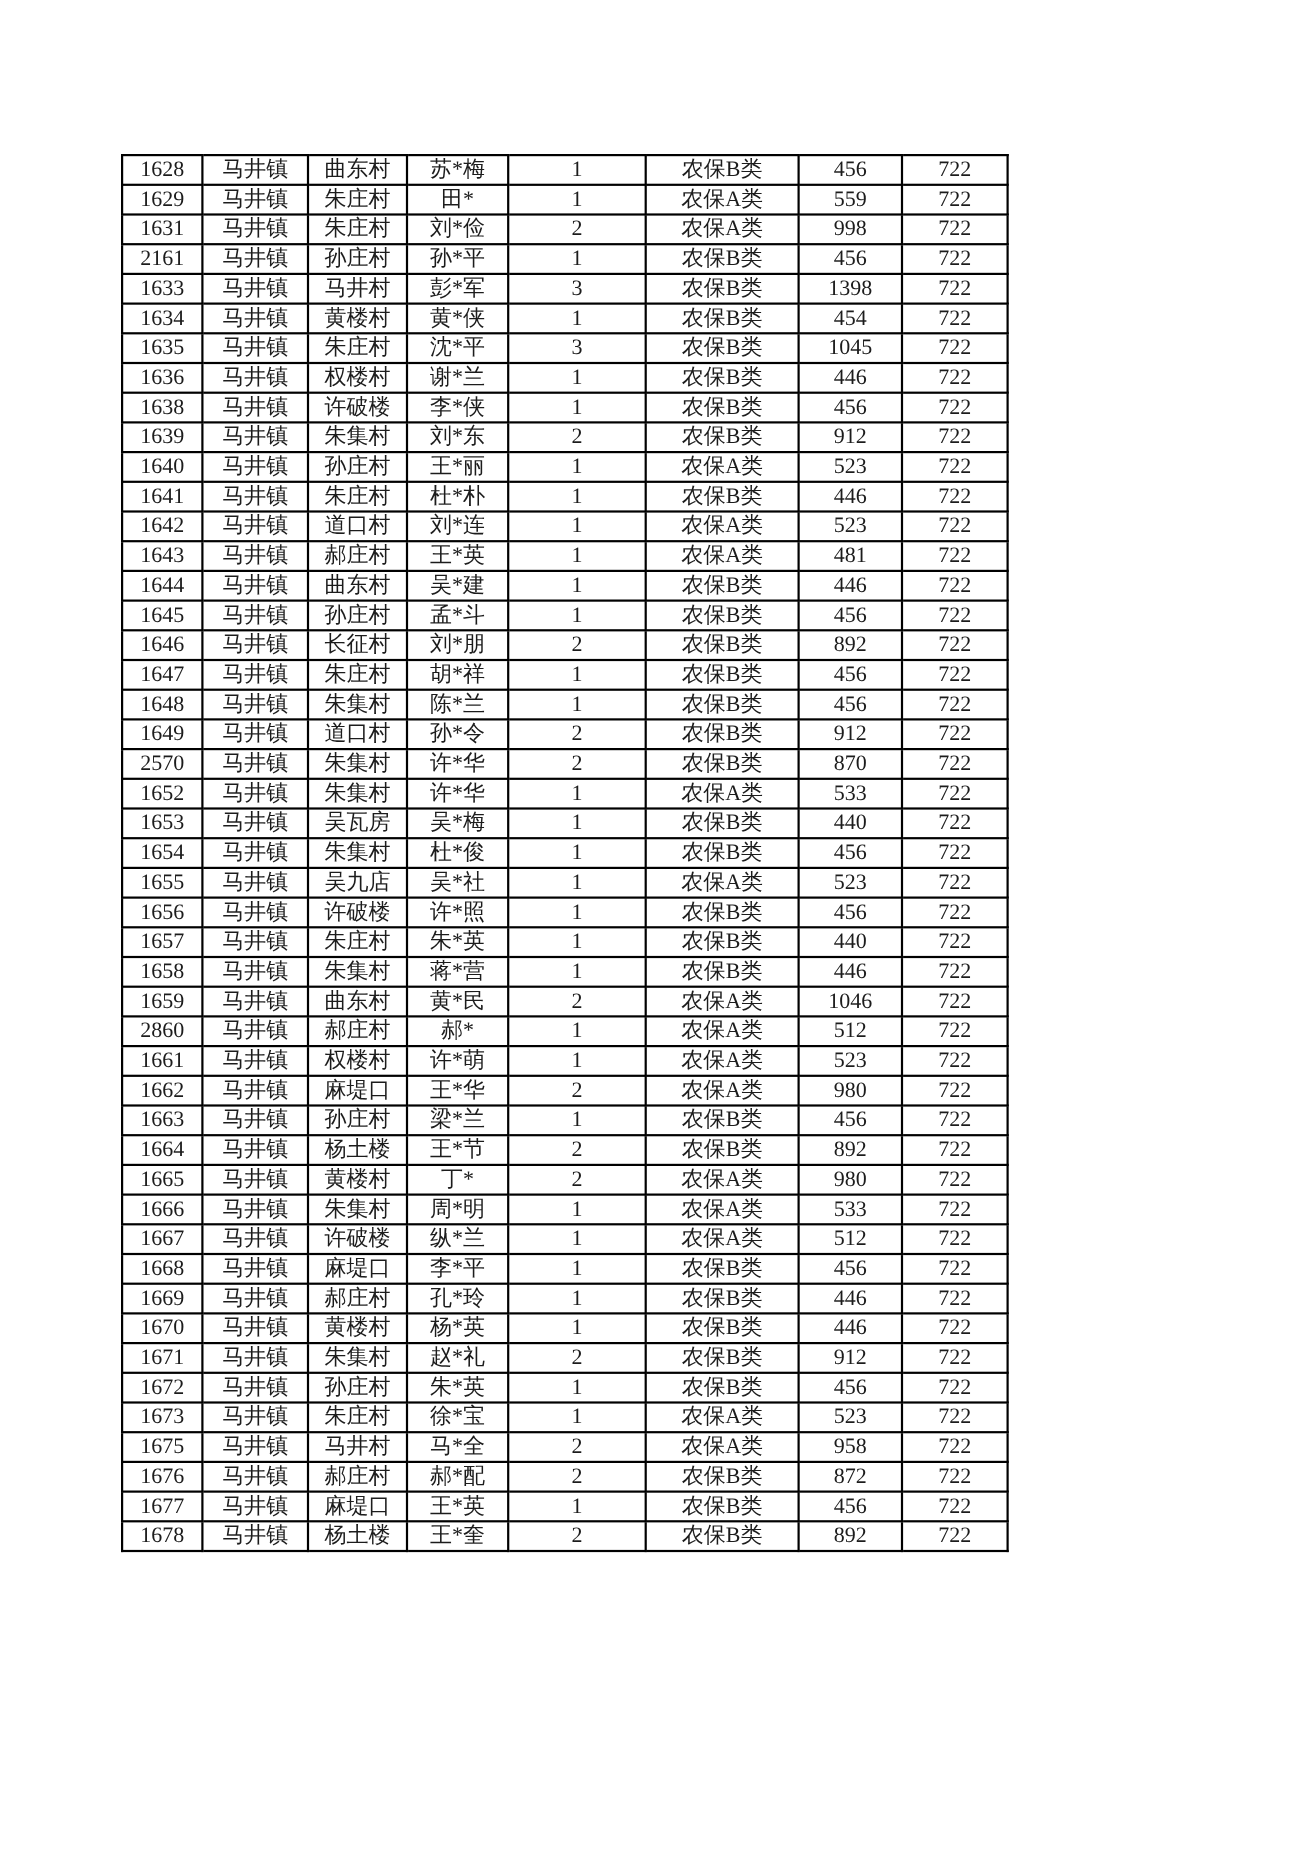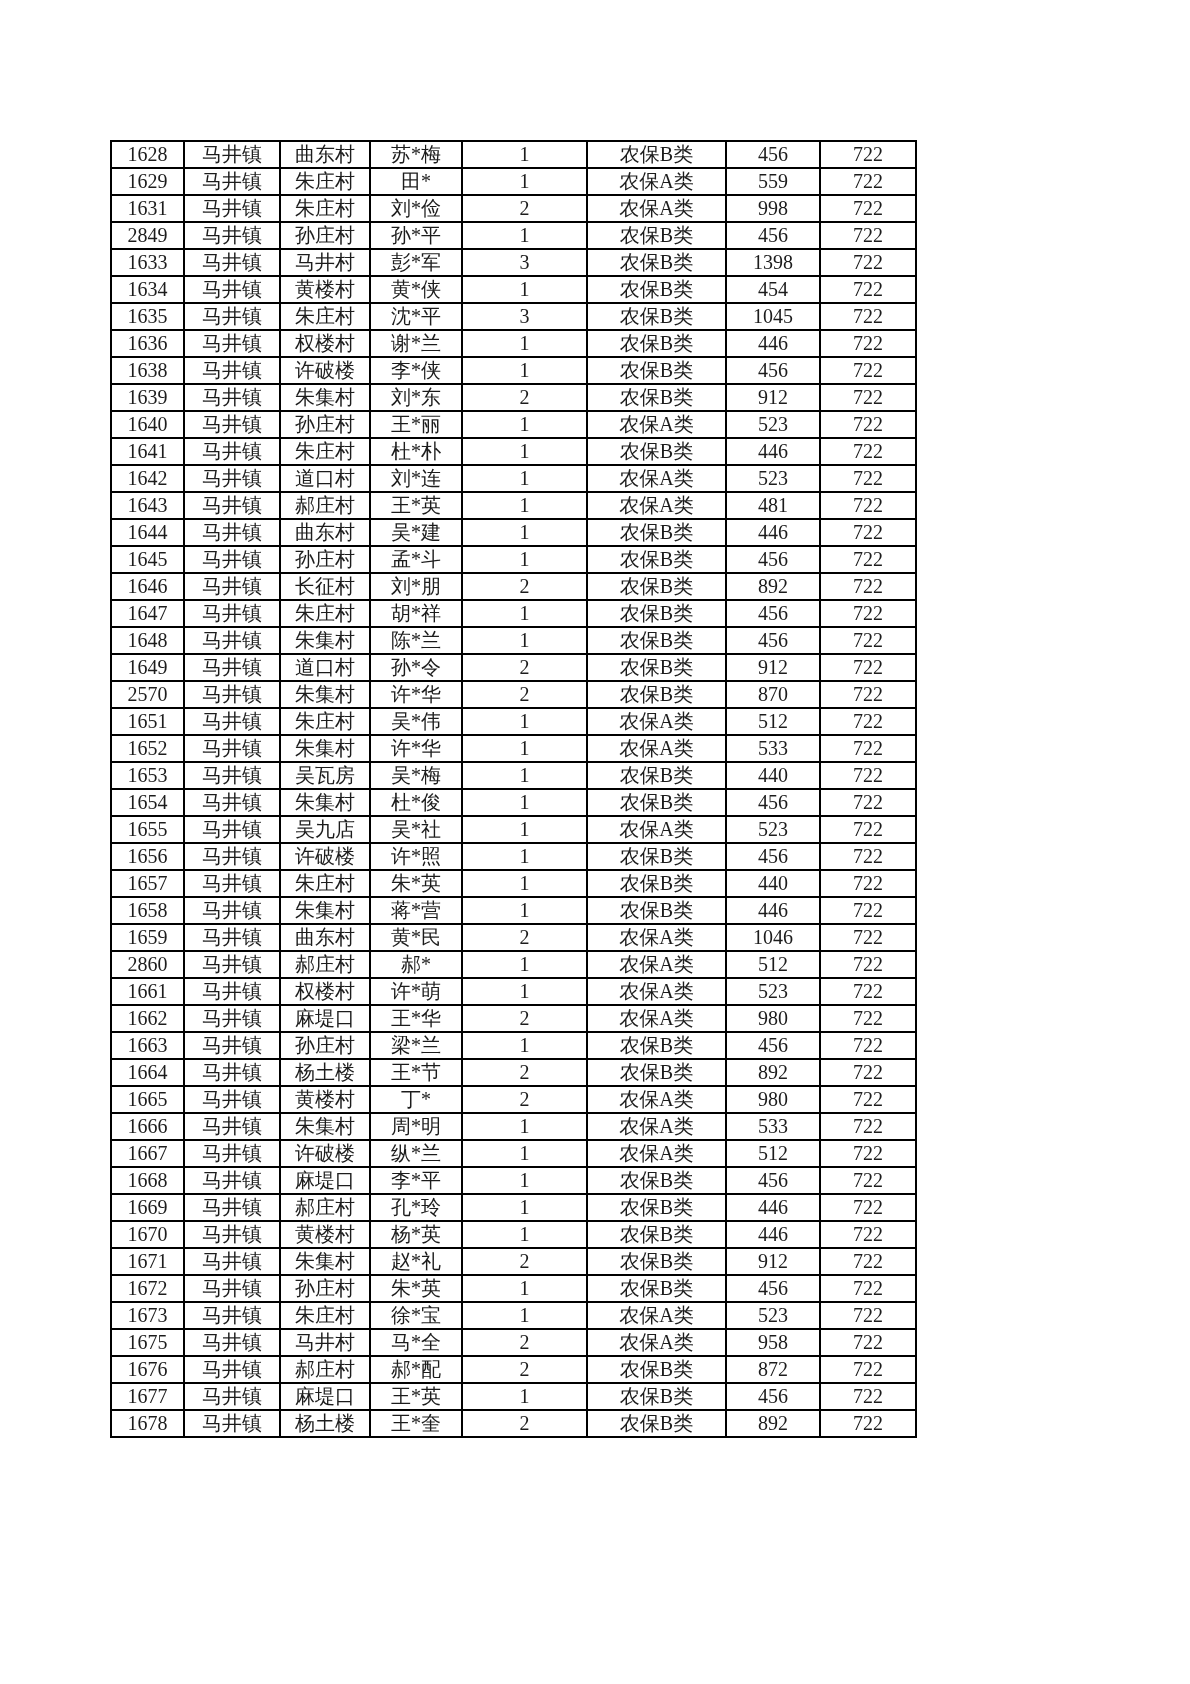--- a/index.html
+++ b/index.html
@@ -79,21 +79,21 @@
           <td>1631</td>
           <td>马井镇</td>
           <td>朱庄村</td>
           <td>刘*俭</td>
           <td>2</td>
           <td>农保A类</td>
           <td>998</td>
           <td>722</td>
         </tr>
         <tr>
-          <td>2849</td>
+          <td>2161</td>
           <td>马井镇</td>
           <td>孙庄村</td>
           <td>孙*平</td>
           <td>1</td>
           <td>农保B类</td>
           <td>456</td>
           <td>722</td>
         </tr>
         <tr>
           <td>1633</td>
@@ -256,30 +256,20 @@
           <td>722</td>
         </tr>
         <tr>
           <td>2570</td>
           <td>马井镇</td>
           <td>朱集村</td>
           <td>许*华</td>
           <td>2</td>
           <td>农保B类</td>
           <td>870</td>
-          <td>722</td>
-        </tr>
-        <tr>
-          <td>1651</td>
-          <td>马井镇</td>
-          <td>朱庄村</td>
-          <td>吴*伟</td>
-          <td>1</td>
-          <td>农保A类</td>
-          <td>512</td>
           <td>722</td>
         </tr>
         <tr>
           <td>1652</td>
           <td>马井镇</td>
           <td>朱集村</td>
           <td>许*华</td>
           <td>1</td>
           <td>农保A类</td>
           <td>533</td>

